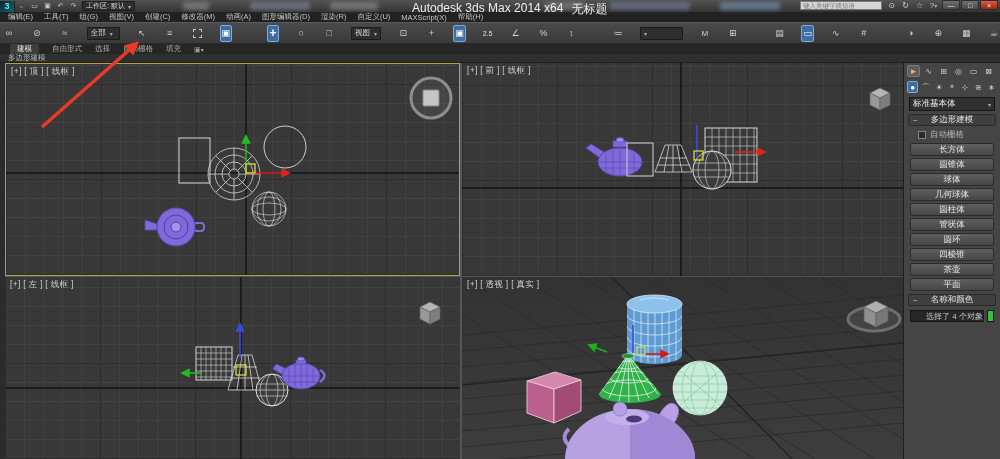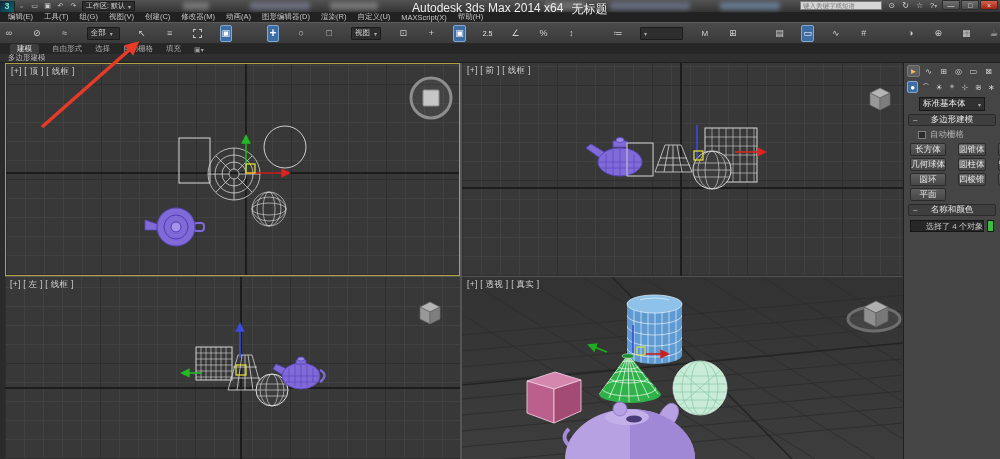--- a/index.html
+++ b/index.html
@@ -75,28 +75,28 @@
   #vp-tl{left:5px;top:63px;width:455px;height:213px;border:1px solid #b1a143}
   #vp-tr{left:462px;top:63px;width:441px;height:213px}
   #vp-bl{left:5px;top:277px;width:455px;height:182px}
   #vp-br{left:462px;top:277px;width:441px;height:182px;background:linear-gradient(#323232,#3d3d3d)}
   
   #cmdpanel{position:absolute;left:903px;top:63px;width:97px;height:396px;background:#454545;border-left:1px solid #1f1f1f;font-size:9px;color:#ddd}
   .ptabs{display:flex;gap:2px;padding:2px 3px;align-items:center}
   .ptab{width:13px;height:12px;display:flex;align-items:center;justify-content:center;font-size:8px;color:#d8d8d8;border-radius:2px}
   .ptab.active{background:#5f5f5f;border:1px solid #7a7a7a;color:#f4b860}
   .psub .ptab.activeblue{background:#3d6da3;border:1px solid #7fa9d6;color:#fff}
-  .pdrop{margin:2px 15px;height:14px;background:#303030;border:1px solid #171717;display:flex;align-items:center;
+  .pdrop{margin:2px 5px;height:14px;background:#303030;border:1px solid #171717;display:flex;align-items:center;
     justify-content:space-between;padding:0 3px;font-size:8.5px;color:#ececec}
   .rollhead{margin:3px 4px 0;height:12px;background:#3f3f3f;border:1px solid #2a2a2a;border-radius:2px;
     position:relative;display:flex;align-items:center;justify-content:center;font-size:8.5px;color:#e2e2e2}
   .rollhead .minus{position:absolute;left:4px;color:#bdbdbd}
   .agrow{display:flex;align-items:center;gap:4px;margin:3px 0 2px 14px;color:#b4b4b4;font-size:8.5px}
   .chk{width:8px;height:8px;background:#2b2b2b;border:1px solid #828282}
-  .pgrid{display:grid;grid-template-columns:1fr 1fr 1fr;gap:2px 12px;margin:2px 6px 0}
+  .pgrid{display:grid;grid-template-columns:1fr;gap:2px 12px;margin:2px 6px 0}
   .pbtn{height:13px;background:linear-gradient(#5e5e5e,#474747);border:1px solid #2b2b2b;border-radius:2px;
     display:flex;align-items:center;justify-content:center;font-size:8.5px;color:#e6e6e6;white-space:nowrap}
   .namerow{display:flex;align-items:center;gap:3px;margin:4px 6px 0}
   .namefield{flex:1;height:12px;background:#272727;border:1px solid #161616;color:#c9c9c9;
     font-size:8px;display:flex;align-items:center;padding-left:15px;white-space:nowrap}
   .swatch{width:12px;height:12px;border:1px solid #161616}
   
   #anno{position:absolute;left:0;top:0;z-index:60;pointer-events:none}
 </style>
 </head>

